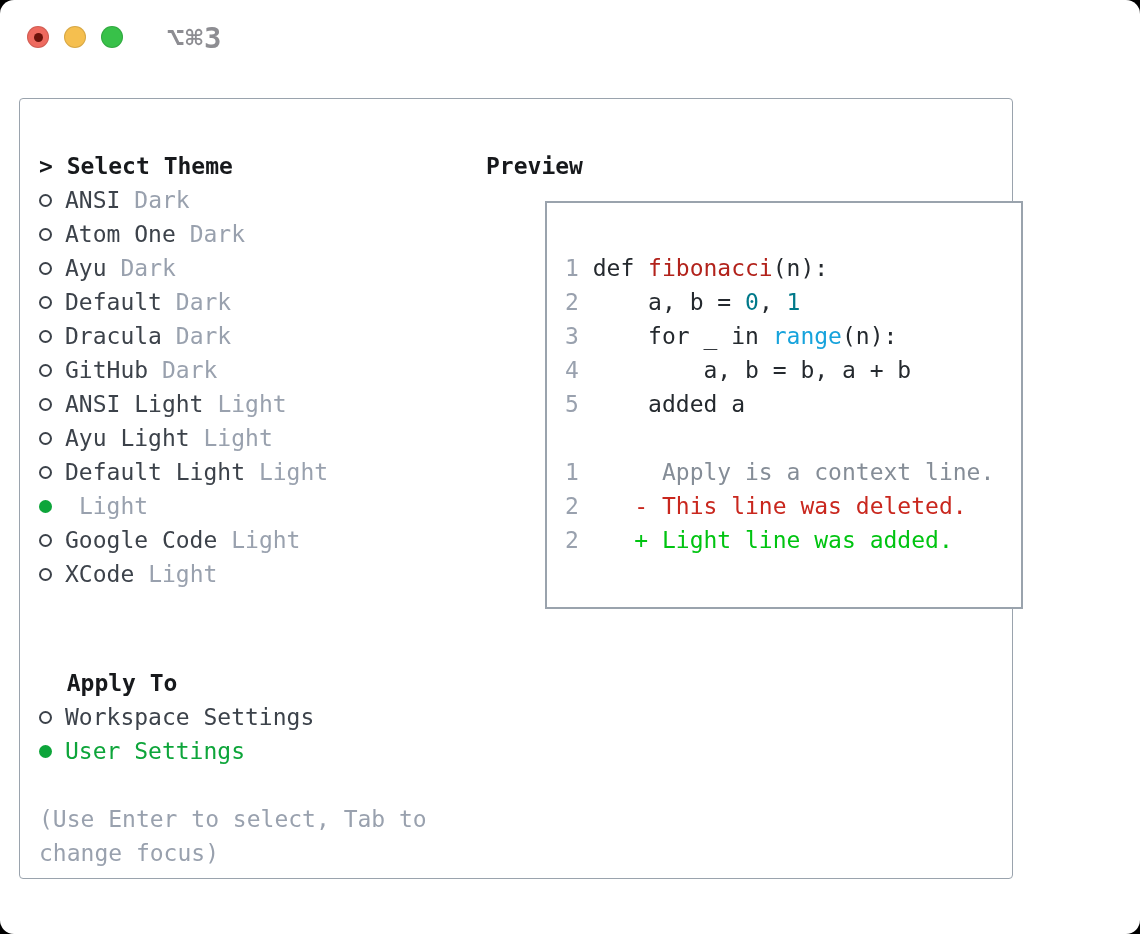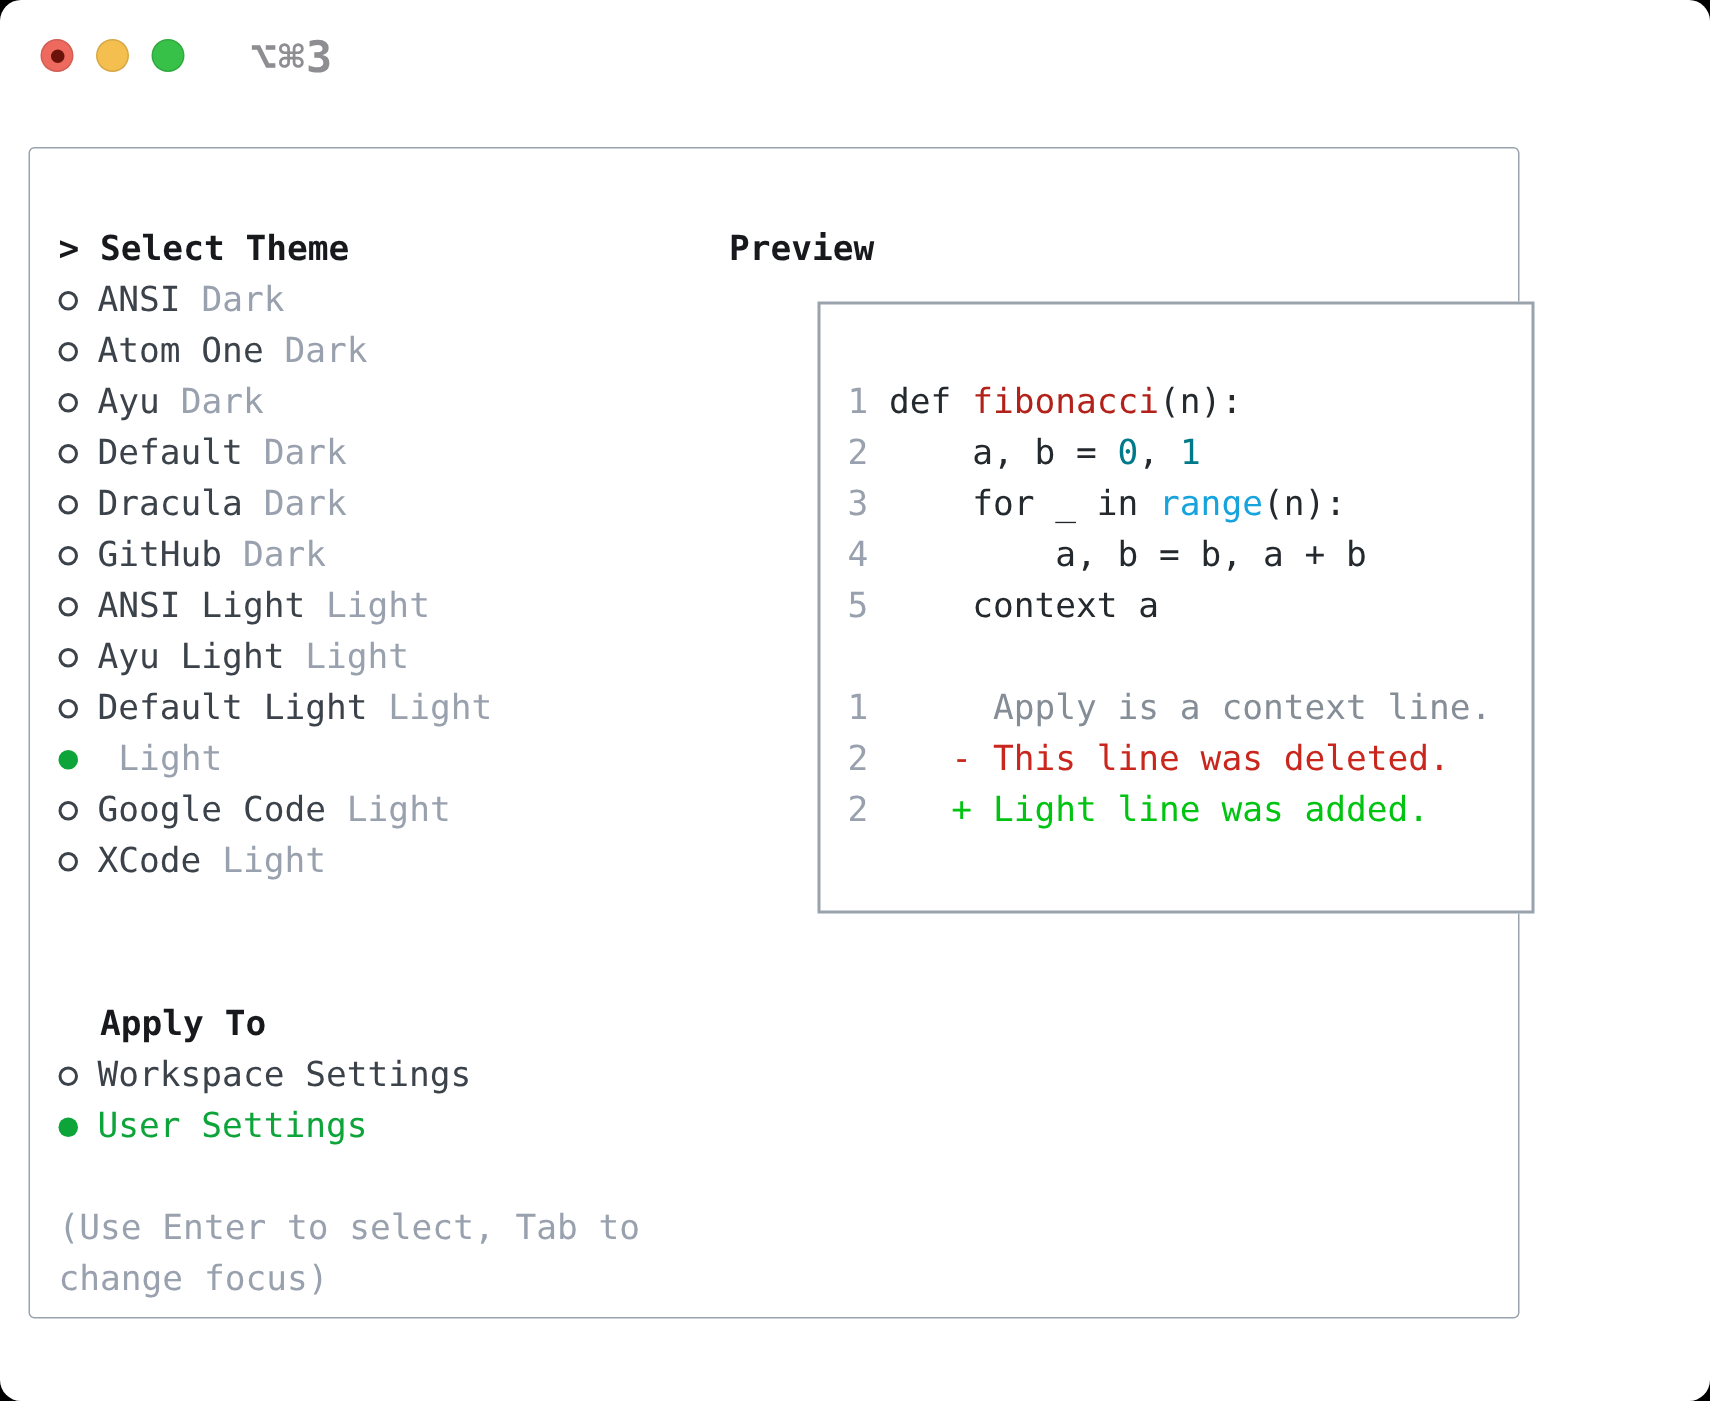--- a/index.html
+++ b/index.html
@@ -166,21 +166,21 @@
 
     <div class="row hdr preview-hdr">
       <span>Preview</span>
     </div>
 
     <div class="preview-box">
       <div class="cl"><span class="tok-num">1 </span><span>def </span><span class="tok-fn">fibonacci</span><span>(n):</span></div>
       <div class="cl"><span class="tok-num">2 </span><span>    a, b = </span><span class="tok-lit">0</span><span>, </span><span class="tok-lit">1</span></div>
       <div class="cl"><span class="tok-num">3 </span><span>    for _ in </span><span class="tok-bi">range</span><span>(n):</span></div>
       <div class="cl"><span class="tok-num">4 </span><span>        a, b = b, a + b</span></div>
-      <div class="cl"><span class="tok-num">5 </span><span>    context a</span></div>
+      <div class="cl"><span class="tok-num">5 </span><span>    added a</span></div>
       <div class="cl"></div>
       <div class="cl"><span class="tok-num">1 </span><span class="tok-ctx">     Apply is a context line.</span></div>
       <div class="cl"><span class="tok-num">2 </span><span class="tok-del">   - This line was deleted.</span></div>
       <div class="cl"><span class="tok-num">2 </span><span class="tok-add">   + Light line was added.</span></div>
     </div>
 
   </div>
 </div>
 
 </body></html>

